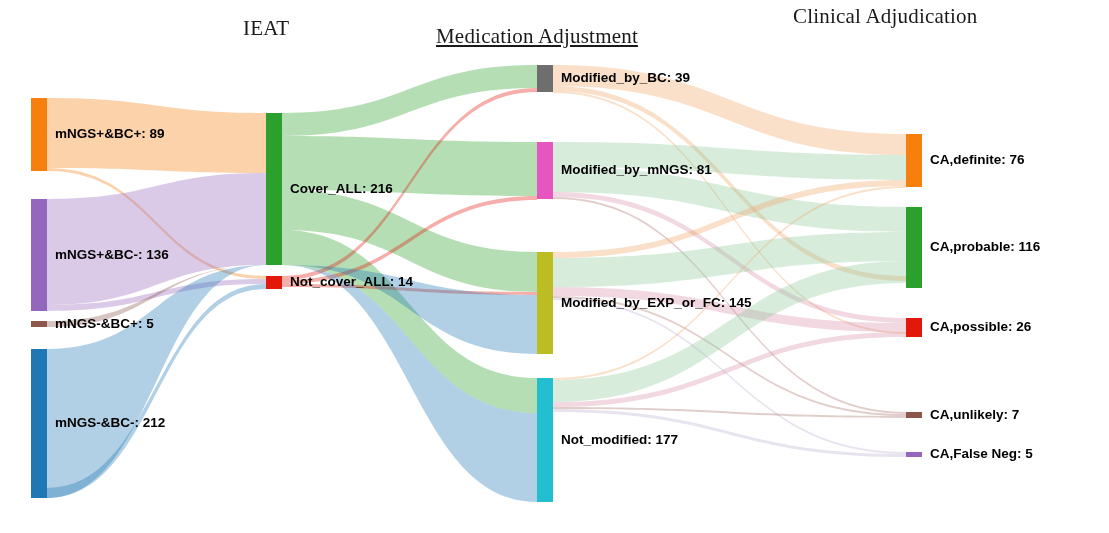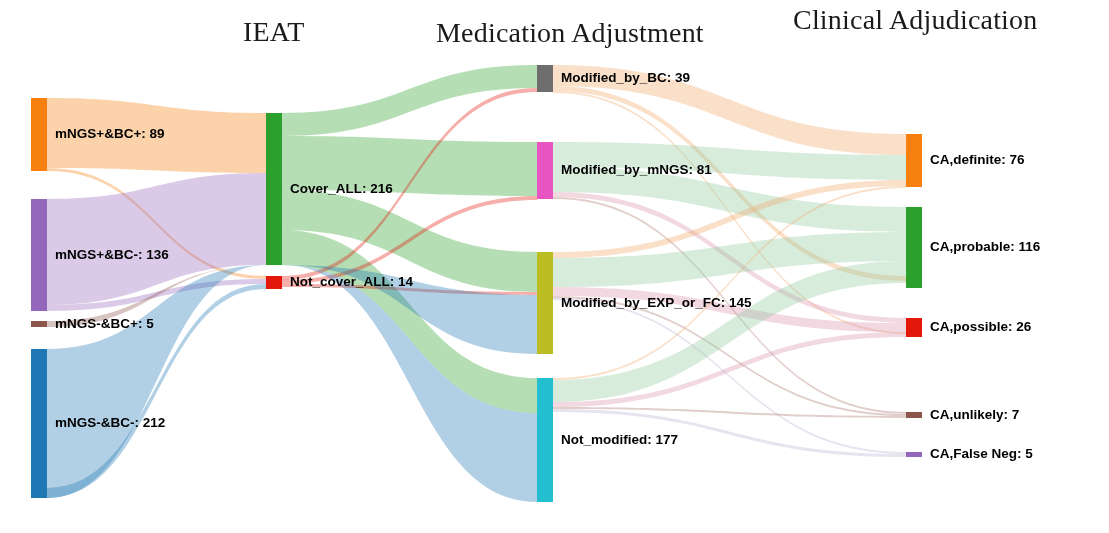--- a/index.html
+++ b/index.html
@@ -15,21 +15,21 @@
   }
   #stage {
     position: relative;
     width: 1109px;
     height: 533px;
     background: #ffffff;
   }
   .col-title {
     position: absolute;
     font-family: "Liberation Serif", serif;
-    font-size: 28px;
+    font-size: 21px;
     color: #1a1a1a;
     white-space: nowrap;
     letter-spacing: 0.2px;
   }
   svg.sankey {
     position: absolute;
     left: 0;
     top: 0;
     width: 1109px;
     height: 533px;
@@ -43,21 +43,21 @@
     dominant-baseline: middle;
     white-space: pre;
   }
 </style>
 </head>
 <body>
 
 <div id="stage">
 
   <div class="col-title" style="left:243px; top:16px;">IEAT</div>
-  <div class="col-title" style="left:436px; top:17px;">Medication Adjustment</div>
+  <div class="col-title" style="left:436px; top:24px;text-decoration:underline;">Medication Adjustment</div>
   <div class="col-title" style="left:793px; top:4px;">Clinical Adjudication</div>
 
   <svg class="sankey" viewBox="0 0 1109 533" preserveAspectRatio="none">
     <g id="links-layer">
         <path d="M47,98C156.5,98 156.5,113 266,113L266,173C156.5,173 156.5,168 47,168Z" fill="#f77f0e" fill-opacity="0.35" stroke="none"></path>
         <path d="M47,168C156.5,168 156.5,276 266,276L266,279C156.5,279 156.5,171 47,171Z" fill="#f77f0e" fill-opacity="0.35" stroke="none"></path>
         <path d="M47,199C156.5,199 156.5,173 266,173L266,265C156.5,265 156.5,305 47,305Z" fill="#9467bd" fill-opacity="0.35" stroke="none"></path>
         <path d="M47,305C156.5,305 156.5,279 266,279L266,284C156.5,284 156.5,311 47,311Z" fill="#9467bd" fill-opacity="0.35" stroke="none"></path>
         <path d="M47,321C156.5,321 156.5,265 266,265L266,265C156.5,265 156.5,327 47,327Z" fill="#8c564b" fill-opacity="0.35" stroke="none"></path>
         <path d="M47,349C156.5,349 156.5,265 266,265L266,265C156.5,265 156.5,498 47,498Z" fill="#1f77b4" fill-opacity="0.35" stroke="none"></path>

